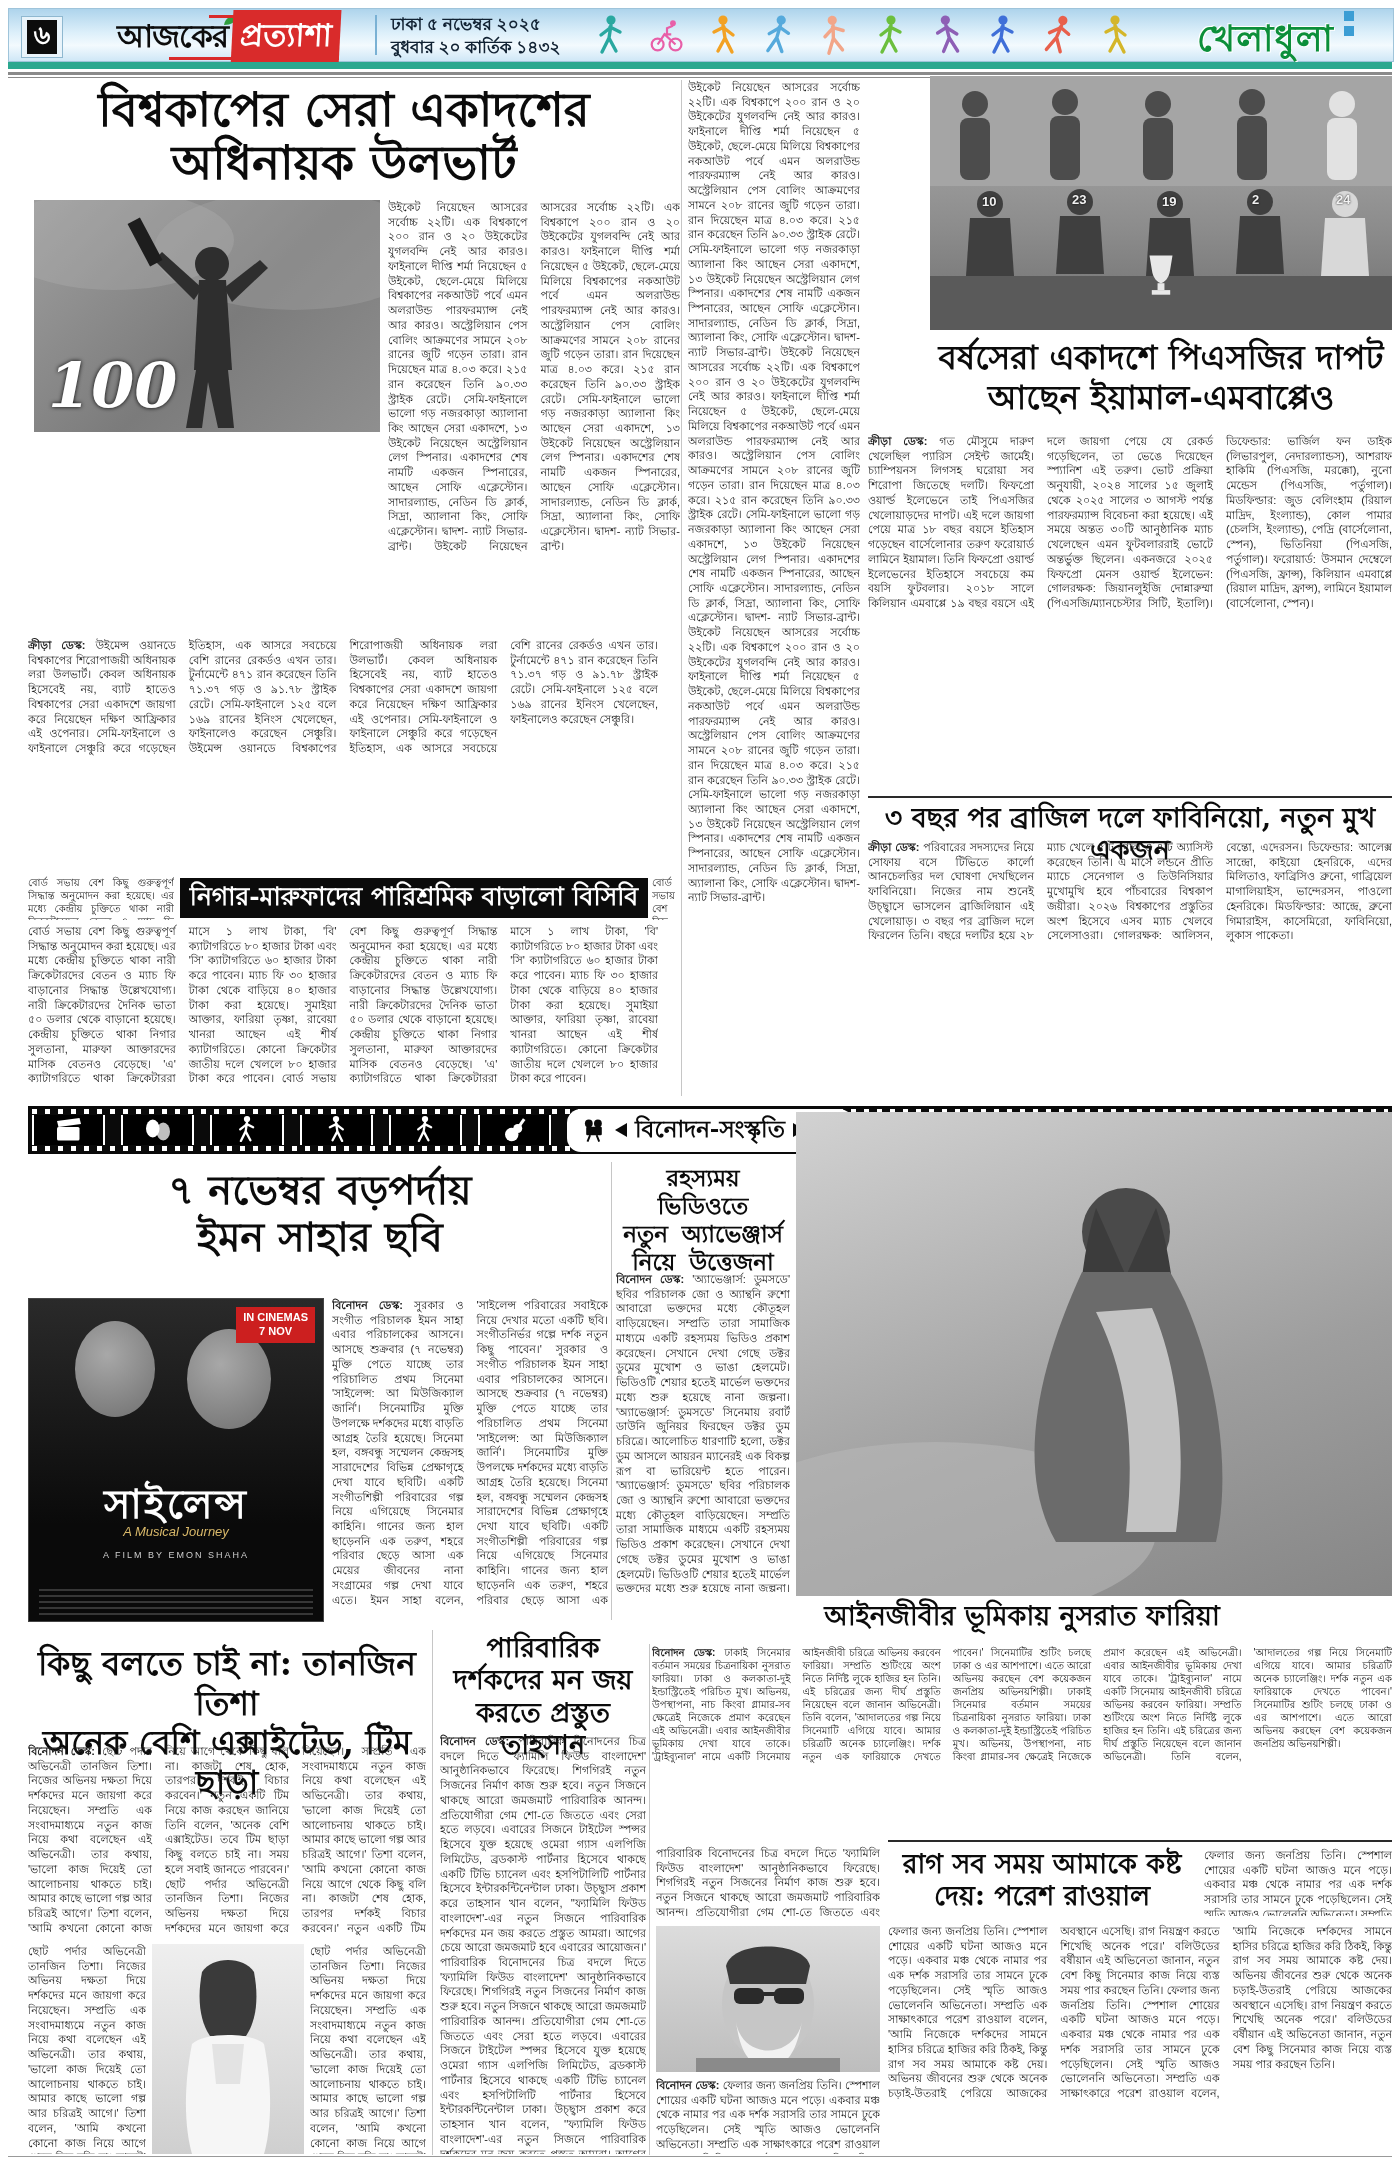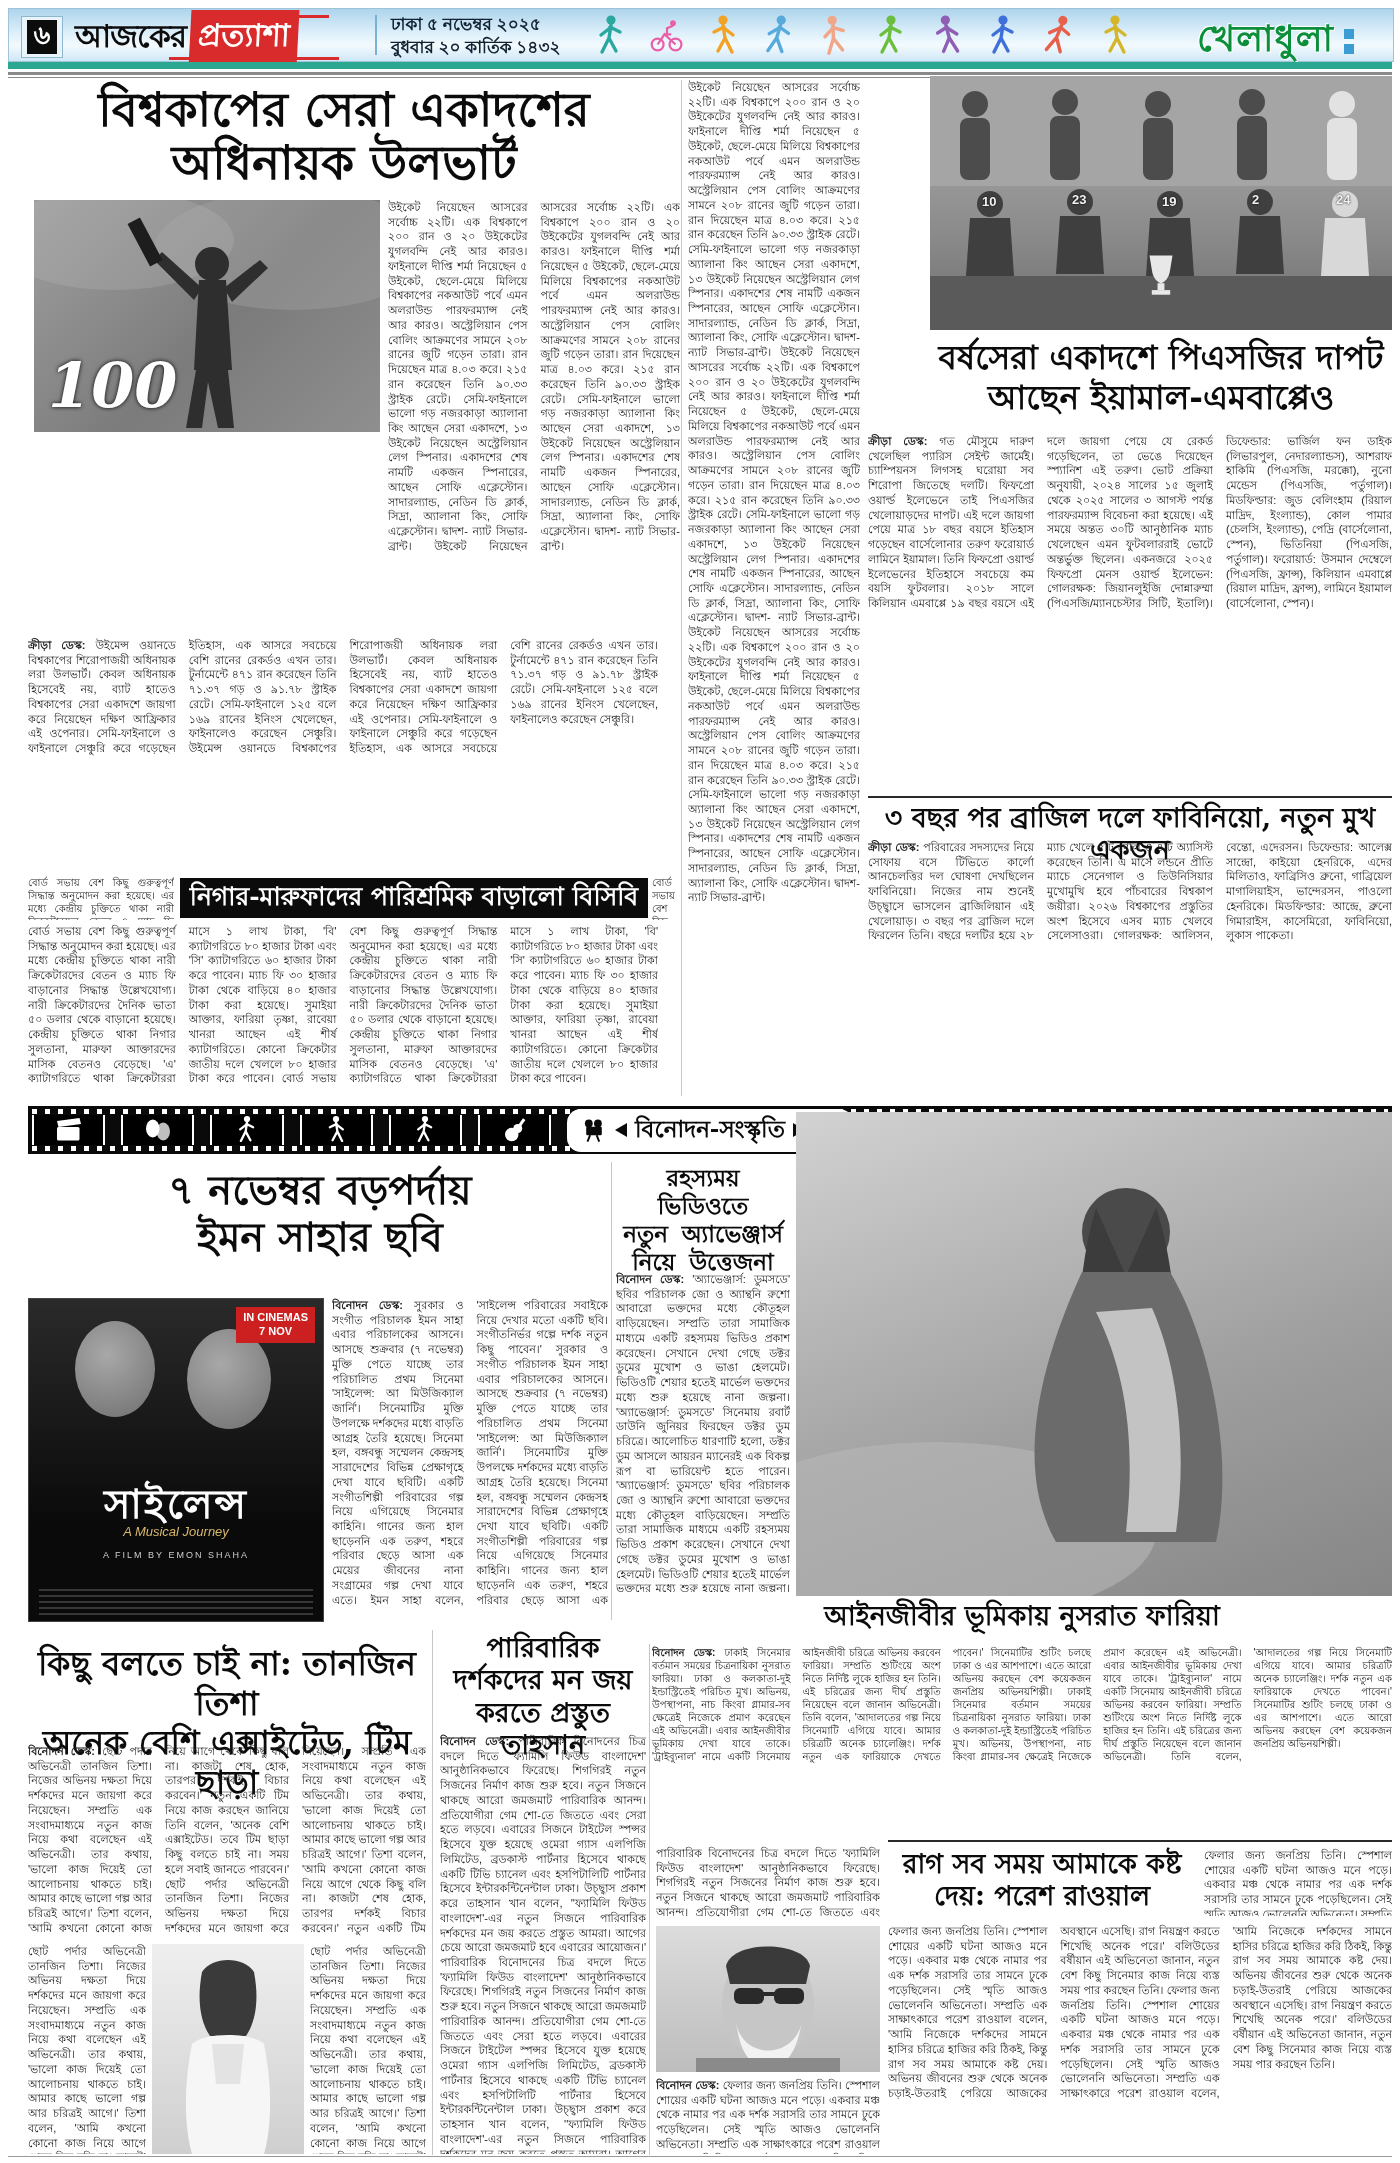--- a/index.html
+++ b/index.html
@@ -6,21 +6,21 @@
   #page{position:relative;width:1400px;height:2163px;background:#fff;margin:0 auto;
         font-family:"Liberation Sans","DejaVu Sans",sans-serif;color:#1c1c1c;
         box-shadow:0 0 6px rgba(0,0,0,.3);overflow:hidden;}
   .abs{position:absolute;}
   
   .masthead{background:linear-gradient(180deg,#aed4ec 0%,#dcEFfa 45%,#f3fafe 70%,#cfe7f6 100%);
             border:1px solid #9fc4da;}
   .pagenum-outer{background:#e9f4fb;border:1px solid #8fb8d0;display:flex;align-items:center;justify-content:center;}
   .pagenum{background:#0c0c0c;color:#fff;font-weight:bold;font-size:26px;width:30px;height:34px;
            display:flex;align-items:center;justify-content:center;}
-  .logo-prefix{font-weight:bold;font-size:31px;color:#0d0d0d;letter-spacing:-1px;}
+  .logo-prefix{font-weight:bold;font-size:31px;color:#0d0d0d;letter-spacing:-1px;margin-left:42px;}
   .logo-main{font-weight:bold;font-size:31px;color:#fff;background:var(--logo-red);
              padding:1px 8px 3px 8px;margin-left:4px;display:inline-block;transform:skewX(-3deg);}
   .logo-tagline{height:3px;background:var(--logo-red);}
   .date-block{font-weight:bold;color:#123;font-size:17px;line-height:1.35;}
   .mast-divider{width:2px;background:#7ab1d4;}
   .section-label{font-weight:bold;font-size:36px;color:var(--section-green);
                  text-shadow:1px 1px 0 #fff,-1px -1px 0 #fff;letter-spacing:1px;}
   .blue-sq{width:10px;height:10px;background:#3b9dd4;}
   .sp{width:34px;height:44px;}
   
@@ -163,21 +163,21 @@
       <svg class="sp" viewBox="0 0 34 44" style="color: rgb(63, 111, 216);">
           <use href="#ic-person"></use>
         </svg>
       <svg class="sp" viewBox="0 0 34 44" style="transform: rotate(14deg); color: rgb(232, 96, 76);">
           <use href="#ic-person"></use>
         </svg>
       <svg class="sp" viewBox="0 0 34 44" style="transform: scaleX(-1); color: rgb(212, 182, 42);">
           <use href="#ic-person"></use>
         </svg>
     </div>
-    <div class="abs" style="left:1188px;top:2px;display:flex;align-items:center;gap:10px">
+    <div class="abs" style="left:1188px;top:2px;display:flex;gap:10px">
       <span class="section-label">খেলাধুলা</span>
       <span style="display:flex;flex-direction:column;gap:5px">
         <span class="blue-sq"></span>
         <span class="blue-sq"></span>
       </span>
     </div>
   </div>
 
   <div class="abs teal-bar" style="left:8px;top:62px;width:1384px;height:7px"></div>
   <div class="abs dbl-rule" style="left:8px;top:72px;width:1384px"></div>

